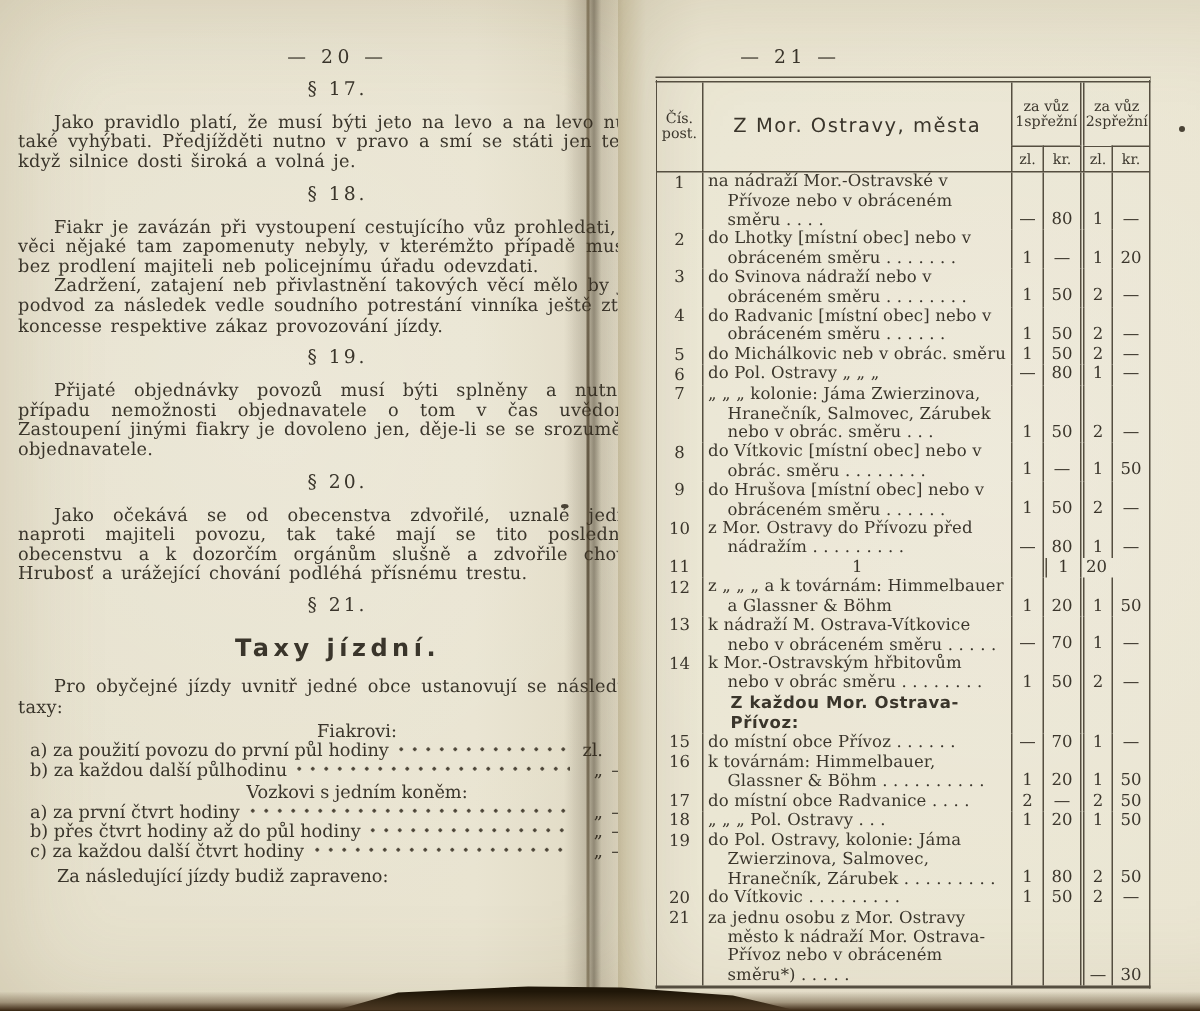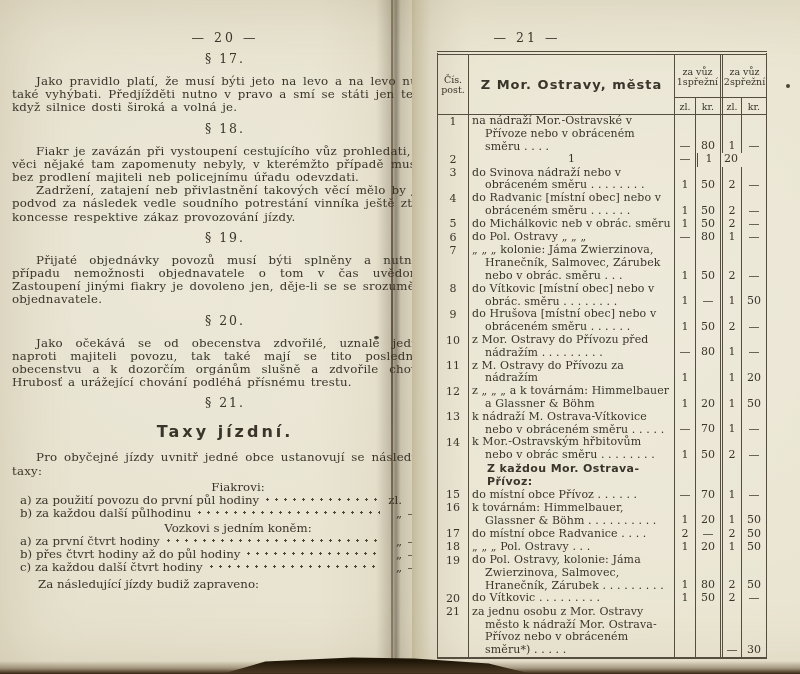--- a/index.html
+++ b/index.html
@@ -92,21 +92,21 @@
     display:grid;
     grid-template-columns:30px 206px 21px 25px 21px 25px;
     grid-template-rows:42px 17px;
     border-bottom:1.5px solid var(--rule);
     font-size:9.5px;
   }
   .h{display:flex;align-items:center;justify-content:center;text-align:center;}
   .h-num{grid-column:1;grid-row:1/3;line-height:10px;}
   .h-dest{
     grid-column:2;grid-row:1/3;border-left:1px solid var(--rule);
-    font-family:"DejaVu Sans","Liberation Sans",sans-serif;font-weight:bold;
+    font-family:"DejaVu Sans","Liberation Sans",sans-serif;font-weight:normal;
     font-size:13px;letter-spacing:1px;
   }
   .h-fare1{grid-column:3/5;grid-row:1;border-left:1px solid var(--rule);line-height:10.5px;padding:2px 1px 0 1px;}
   .h-fare2{grid-column:5/7;grid-row:1;border-left:3px double var(--rule);line-height:10.5px;padding:2px 1px 0 1px;}
   .h-zl1{grid-column:3;grid-row:2;border-left:1px solid var(--rule);border-top:1px solid var(--rule);}
   .h-kr1{grid-column:4;grid-row:2;border-left:1px solid var(--rule);border-top:1px solid var(--rule);}
   .h-zl2{grid-column:5;grid-row:2;border-left:3px double var(--rule);border-top:1px solid var(--rule);}
   .h-kr2{grid-column:6;grid-row:2;border-left:1px solid var(--rule);border-top:1px solid var(--rule);}
 
   .t-body{}
@@ -266,20 +266,21 @@
               <div class="c c-num">1</div>
               <div class="c c-desc">na nádraží Mor.-Ostravské v Přívoze nebo v obráceném směru . . . .</div>
               <div class="c c-val c-zl1">—</div>
               <div class="c c-val c-kr1">80</div>
               <div class="c c-val c-zl2">1</div>
               <div class="c c-val c-kr2">—</div>
             </div>
 
             <div class="t-row">
               <div class="c c-num">2</div>
+              <div class="c c-desc">do Lhotky [místní obec] nebo v obráceném směru . . . . . . .</div>
               <div class="c c-val c-zl1">1</div>
               <div class="c c-val c-kr1">—</div>
               <div class="c c-val c-zl2">1</div>
               <div class="c c-val c-kr2">20</div>
             </div>
 
             <div class="t-row">
               <div class="c c-num">3</div>
               <div class="c c-desc">do Svinova nádraží nebo v obráceném směru . . . . . . . .</div>
               <div class="c c-val c-zl1">1</div>
@@ -346,21 +347,20 @@
               <div class="c c-num">10</div>
               <div class="c c-desc">z Mor. Ostravy do Přívozu před nádražím . . . . . . . . .</div>
               <div class="c c-val c-zl1">—</div>
               <div class="c c-val c-kr1">80</div>
               <div class="c c-val c-zl2">1</div>
               <div class="c c-val c-kr2">—</div>
             </div>
 
             <div class="t-row">
               <div class="c c-num">11</div>
-              <div class="c c-desc">z M. Ostravy do Přívozu za nádražím</div>
               <div class="c c-val c-zl1">1</div>
               <div class="c c-val c-kr1"></div>
               <div class="c c-val c-zl2">1</div>
               <div class="c c-val c-kr2">20</div>
             </div>
 
             <div class="t-row">
               <div class="c c-num">12</div>
               <div class="c c-desc">z „  „  „  a k továrnám: Himmelbauer a Glassner &amp; Böhm</div>
               <div class="c c-val c-zl1">1</div>

